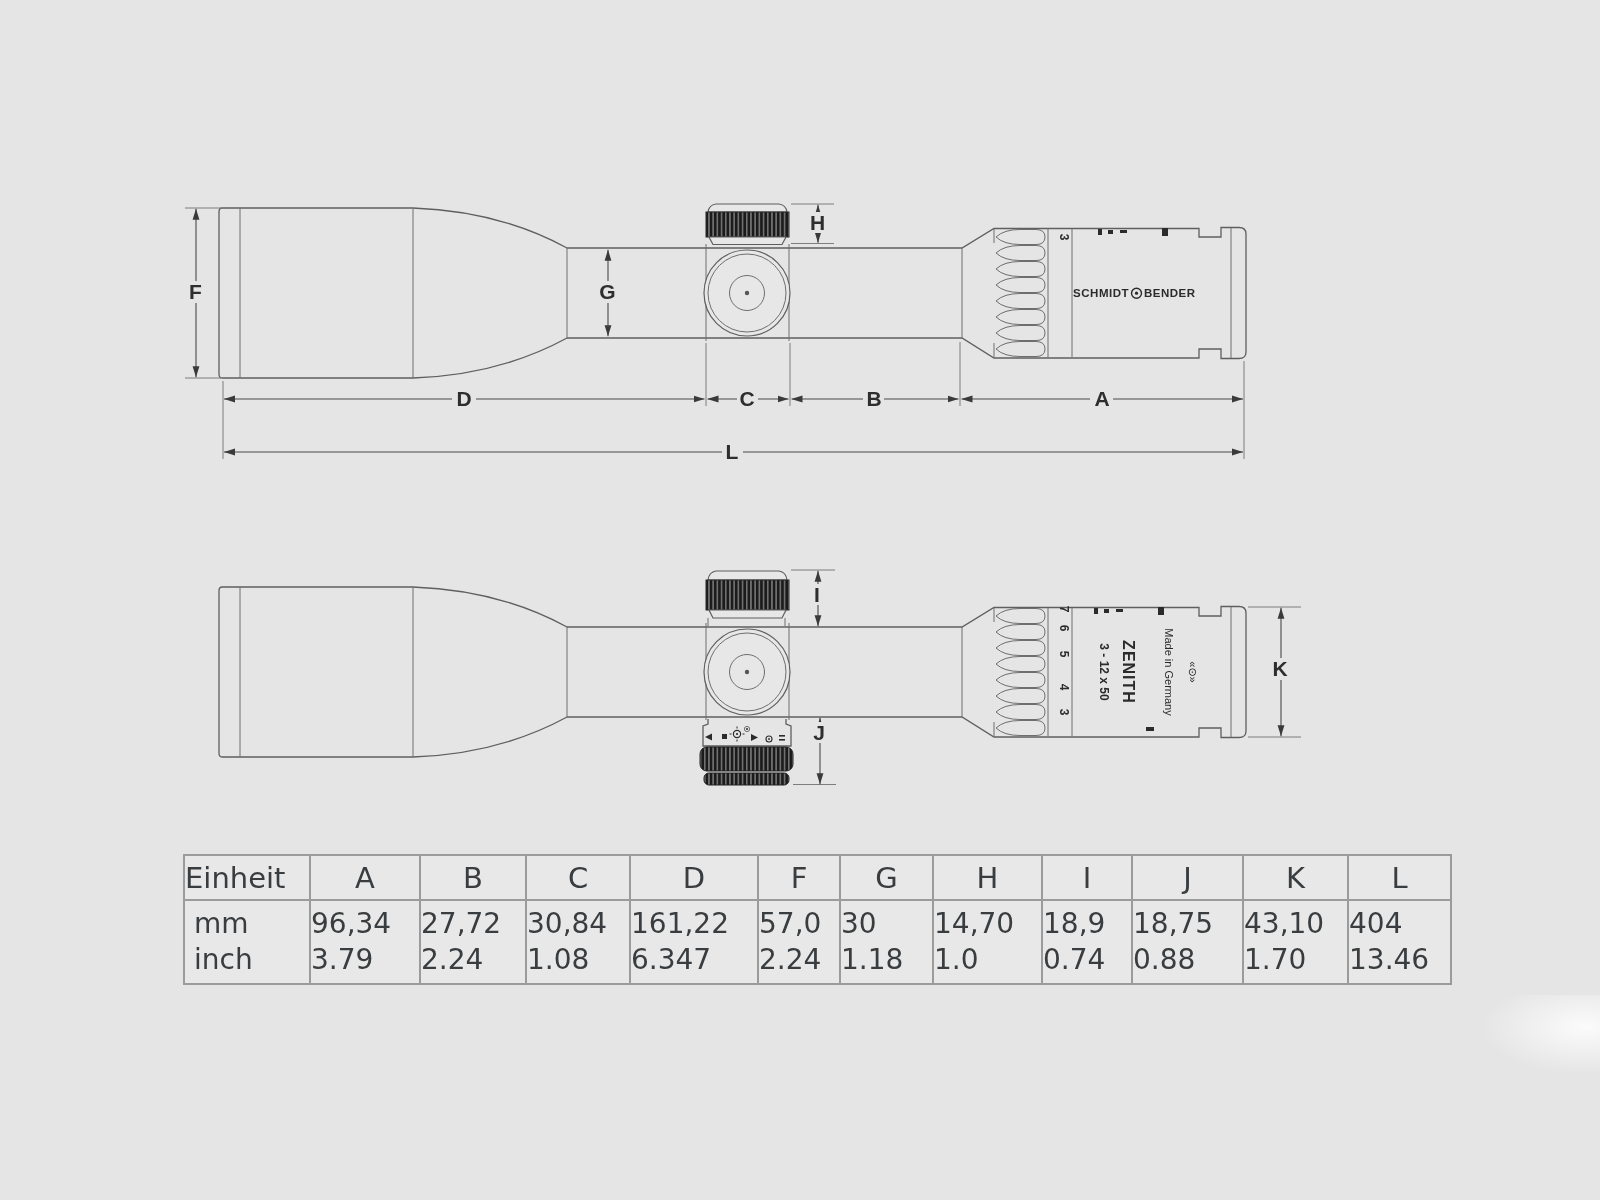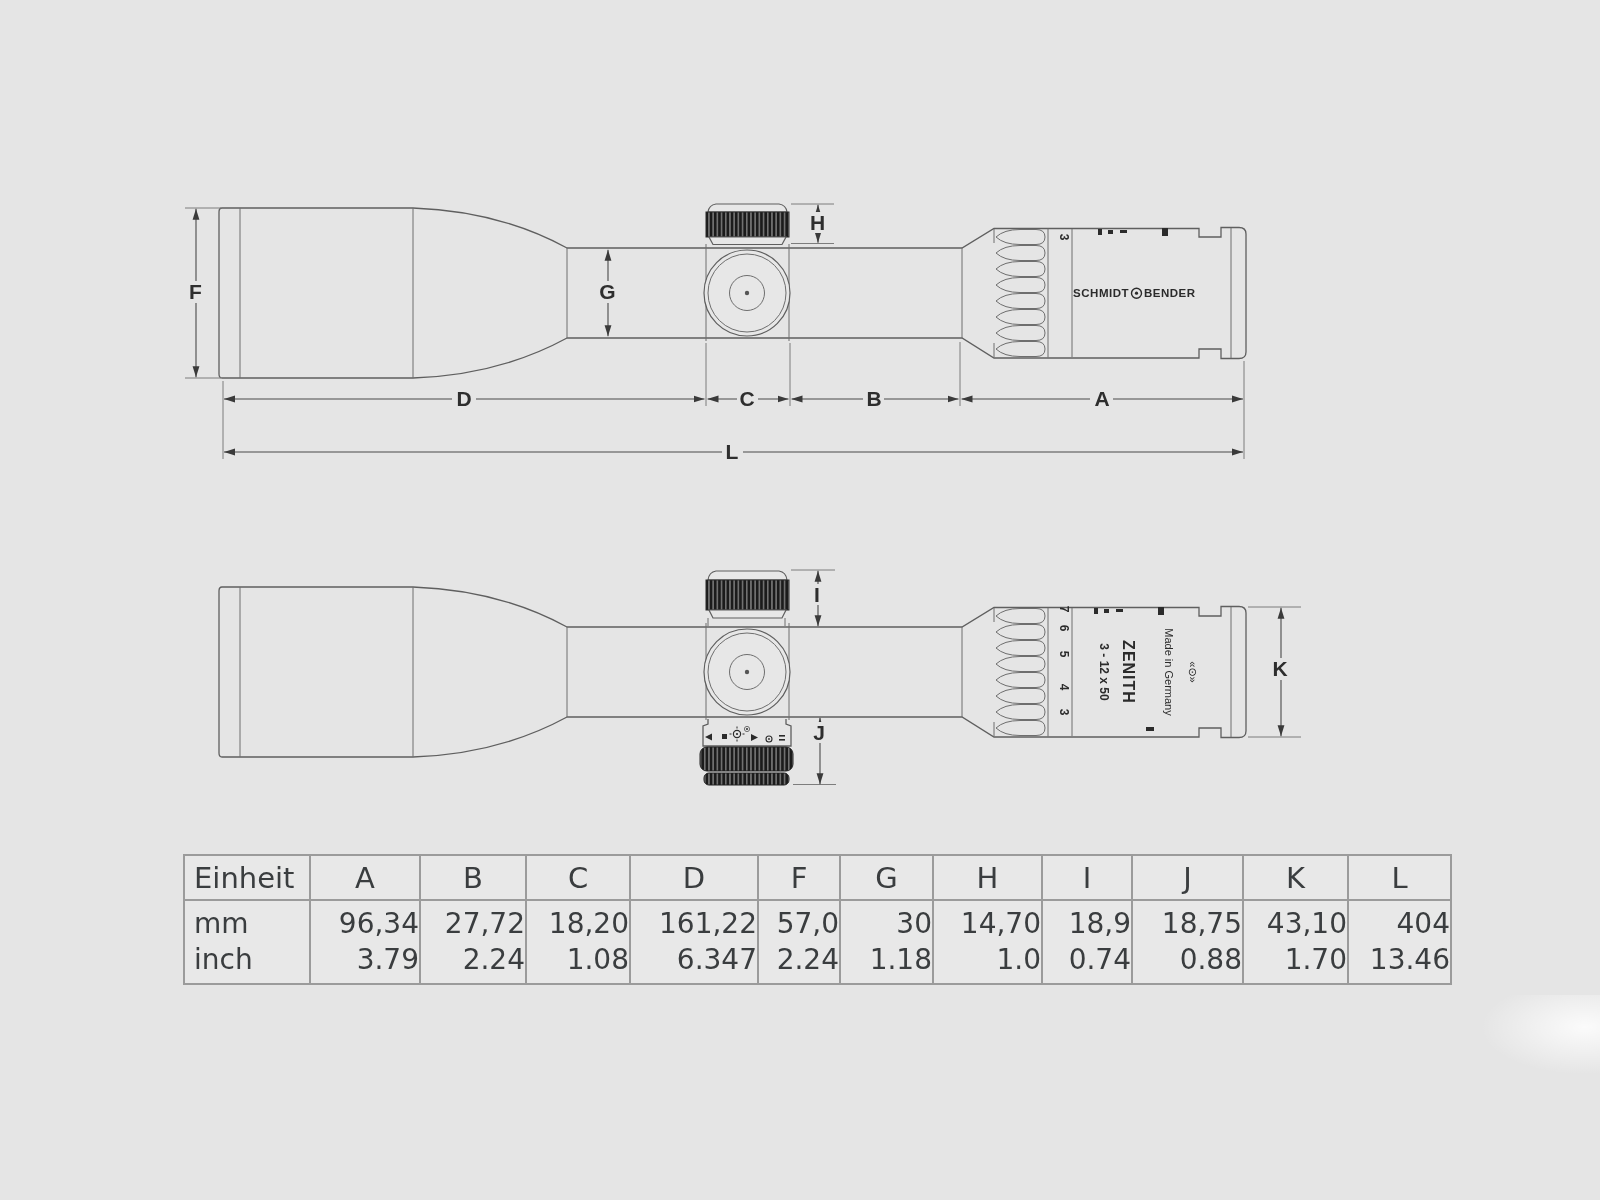--- a/index.html
+++ b/index.html
@@ -20,22 +20,22 @@
             fill:#2e2e2e;text-anchor:middle;}
   .mark{fill:#2b2b2b;}
   .smalltext{font-family:"Liberation Sans",sans-serif;fill:#2b2b2b;}
   
   #dims-table{position:absolute;left:183px;top:854px;width:1267px;
               border-collapse:collapse;table-layout:fixed;
               background:#e8e8e8;color:#3a3d3f;
               font-family:"DejaVu Sans","Liberation Sans",sans-serif;}
   #dims-table,#dims-table th,#dims-table td{border:2px solid #9b9b9b;}
   #dims-table th{font-size:29px;font-weight:400;height:43px;text-align:center;padding:0;}
-  #dims-table th.unit{text-align:left;padding-left:9px;}
-  #dims-table td{font-size:28px;height:82px;text-align:right;padding:0;vertical-align:middle;}
+  #dims-table th.unit{text-align:left;}
+  #dims-table td{font-size:28px;height:82px;text-align:left;padding:0;vertical-align:middle;}
   #dims-table td div{line-height:36px;}
   #dims-table td.unit{text-align:left;padding-left:9px;}
 </style>
 </head>
 <body>
 
 <div id="stage">
 
 <svg id="diagram" width="1600" height="815" viewBox="0 0 1600 815">
   <defs>
@@ -259,21 +259,21 @@
     </td>
     <td>
       <div>96,34</div>
             <div>3.79</div>
     </td>
     <td>
       <div>27,72</div>
             <div>2.24</div>
     </td>
     <td>
-      <div>18,20</div>
+      <div>30,84</div>
             <div>1.08</div>
     </td>
     <td>
       <div>161,22</div>
             <div>6.347</div>
     </td>
     <td>
       <div>57,0</div>
             <div>2.24</div>
     </td>

